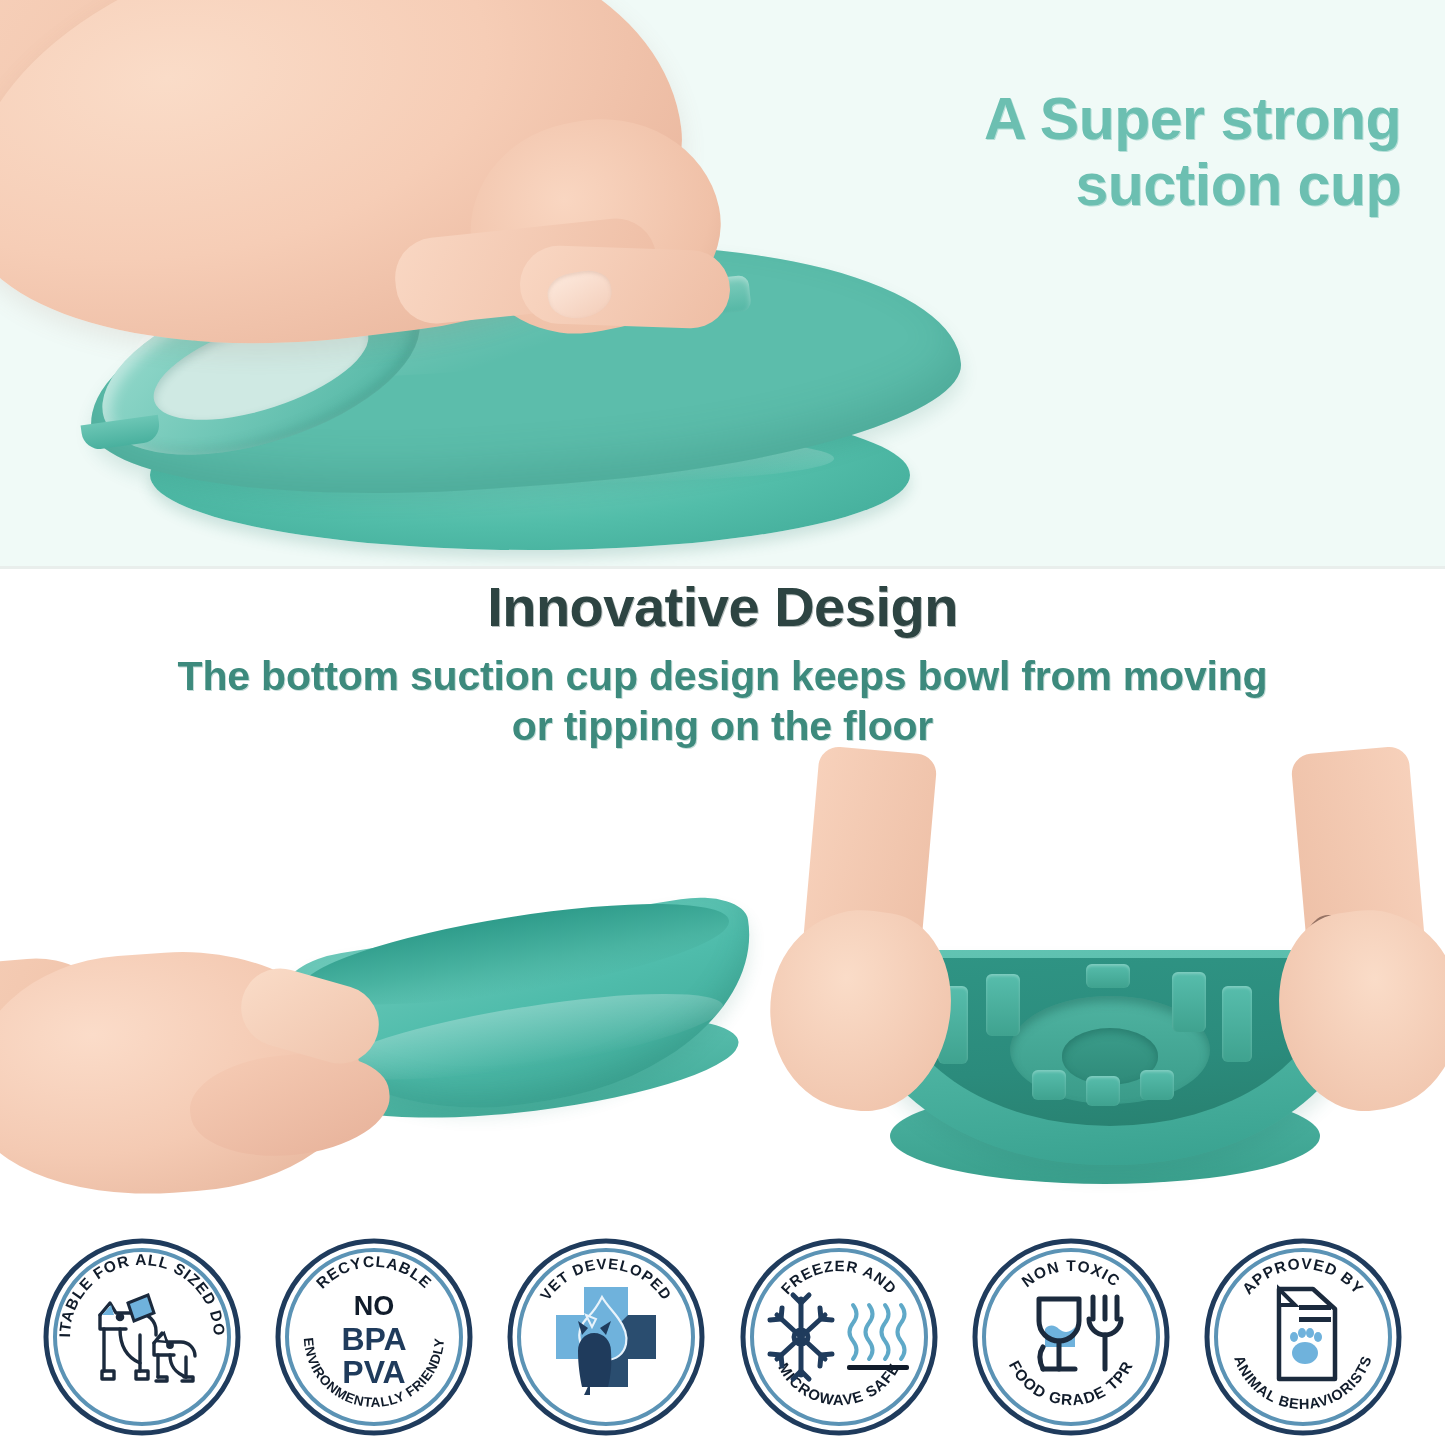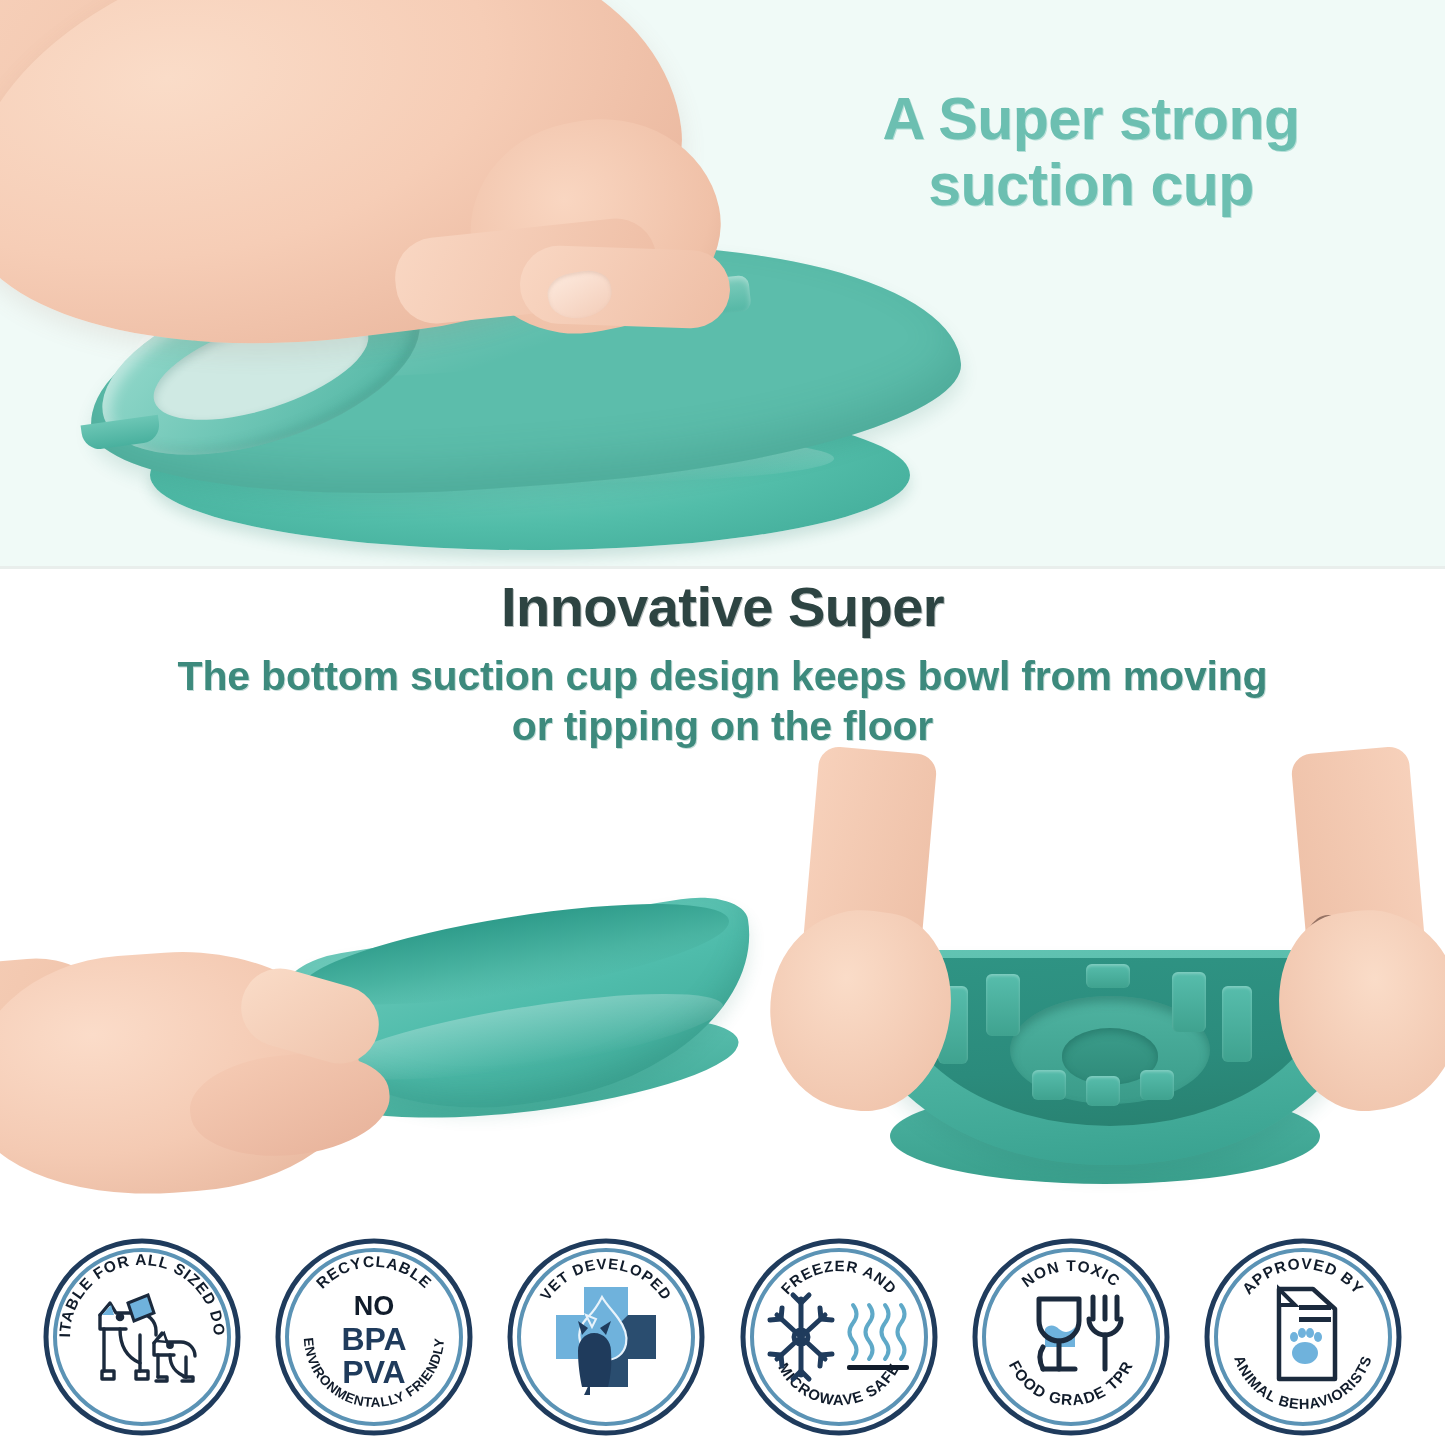--- a/index.html
+++ b/index.html
@@ -15,21 +15,21 @@
     position:absolute;left:0;top:0;width:1445px;height:568px;
     background:#f0faf7;overflow:hidden;
   }
   .panel-divider{
     position:absolute;left:0;top:566px;width:1445px;height:3px;
     background:#e9eeec;
   }
 
   .headline{
     position:absolute;right:44px;top:86px;width:620px;
-    text-align:center;
+    text-align:right;
     color:#6cbfb1;
     font-weight:bold;
     font-size:59px;
     line-height:1.12;
     letter-spacing:-0.5px;
     font-family:"Liberation Sans","DejaVu Sans",sans-serif;
     text-shadow:1px 1px 0 rgba(110,190,178,.45);
     white-space:pre-line;
   }
 
@@ -293,21 +293,21 @@
       <div class="finger f2"></div>
       <div class="thumbnail"></div>
     </div>
 
     <div class="headline">A Super strong
 suction cup</div>
   </div>
   <div class="panel-divider"></div>
 
   <div class="mid-text">
-    <div class="mid-title">Innovative Super</div>
+    <div class="mid-title">Innovative Design</div>
     <div class="mid-sub">The bottom suction cup design keeps bowl from moving
 or tipping on the floor</div>
   </div>
 
   <div class="photo-left">
     <div class="pl-disc"></div>
     <div class="pl-bowl"></div>
     <div class="pl-arm"></div>
     <div class="pl-hand"></div>
     <div class="pl-fingers"></div>

